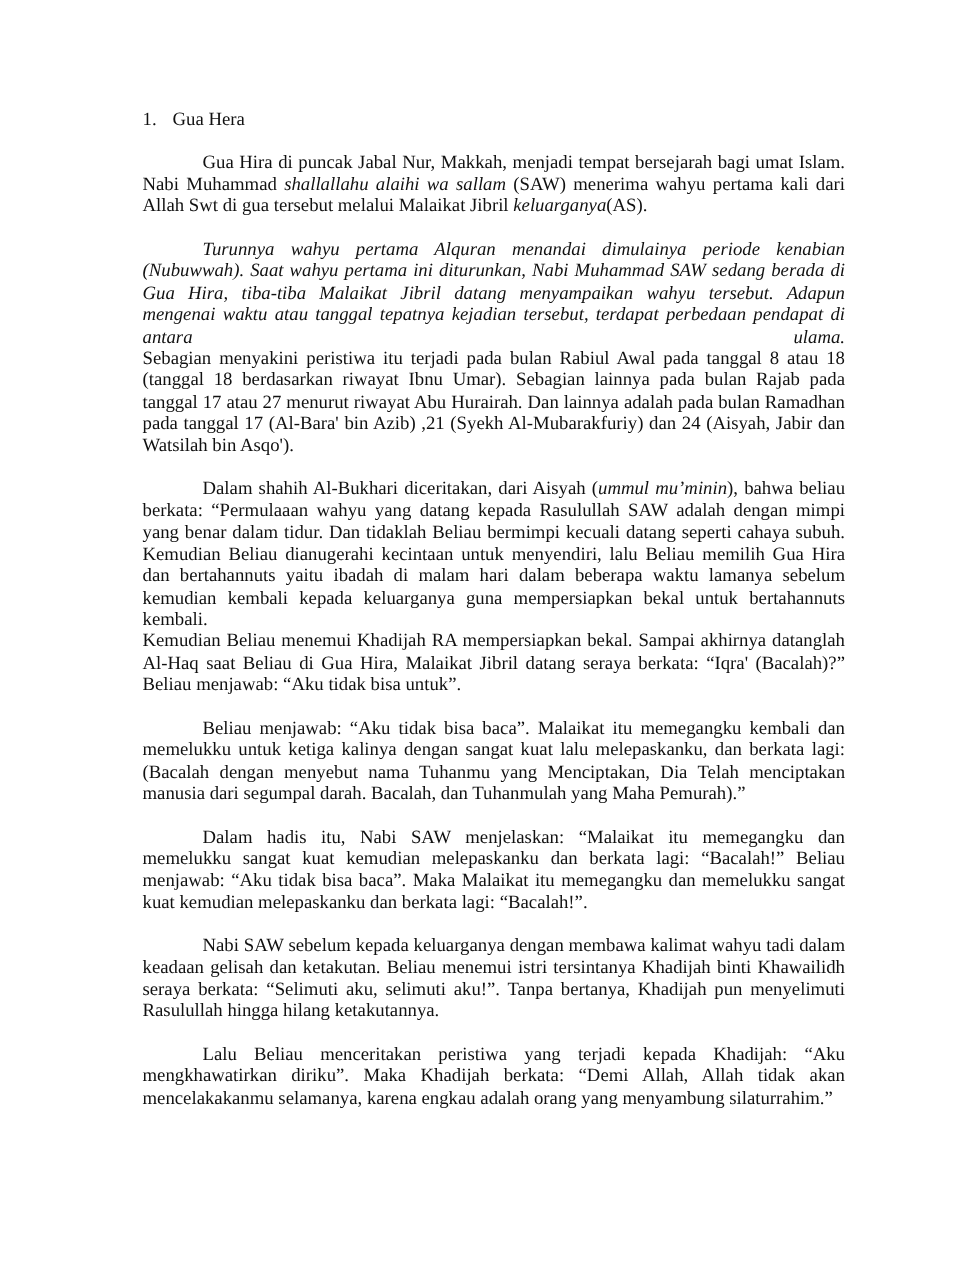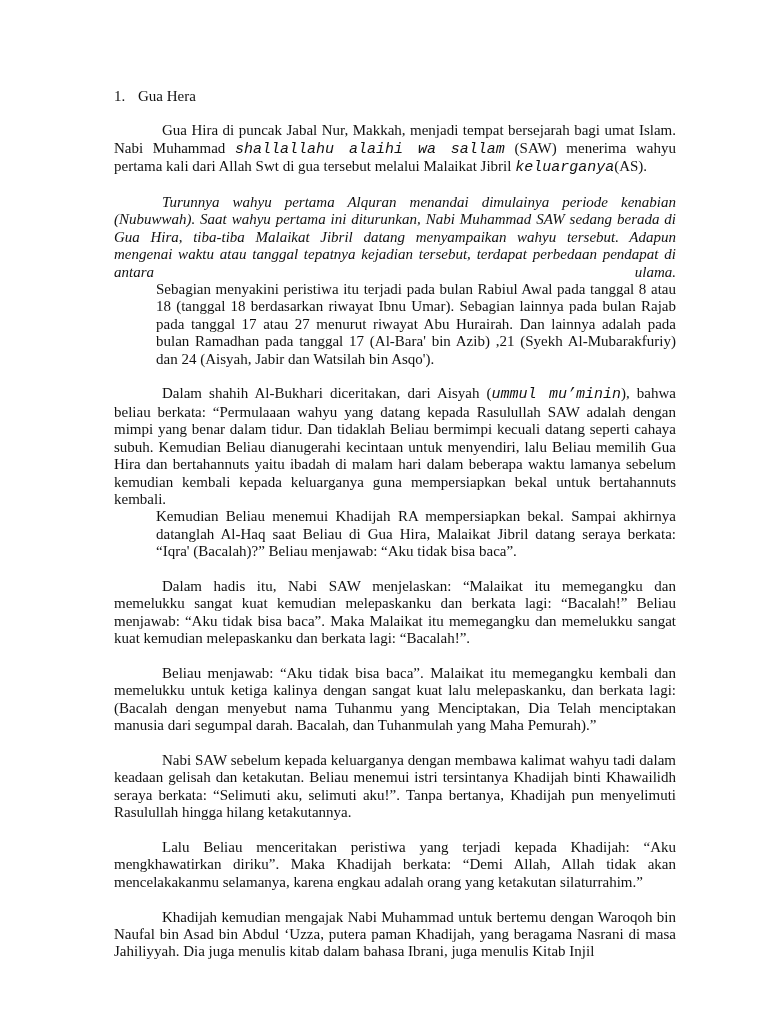--- a/index.html
+++ b/index.html
@@ -32,51 +32,49 @@
       width: 24px;
     }
     .para {
       margin: 0 0 17.4px 0;
       text-align: justify;
       text-indent: 48px;
     }
     .para .line-break-block {
       display: block;
       text-indent: 0;
-      margin-left: 42px;
     }
     .justify-last {
       text-align-last: justify;
     }
-    em { font-style: italic; font-family: Liberation Mono, monospace; }
+    em { font-style: italic; }
   </style>
 </head>
 <body>
 
 <div class="page">
 
   <div class="heading">
     <span class="num">1.</span><span>Gua Hera</span>
   </div>
 
   <p class="para"><span>Gua Hira di puncak Jabal Nur, Makkah, menjadi tempat bersejarah bagi umat Islam. Nabi Muhammad </span><em>shallallahu alaihi wa sallam</em><span> (SAW) menerima wahyu pertama kali dari Allah Swt di gua tersebut melalui Malaikat Jibril </span><em>keluarganya</em><span>(AS).</span></p>
 
   <p class="para">
       <span class="justify-last" style="display:block;font-style:italic;">Turunnya wahyu pertama Alquran menandai dimulainya periode kenabian (Nubuwwah). Saat wahyu pertama ini diturunkan, Nabi Muhammad SAW sedang berada di Gua Hira, tiba-tiba Malaikat Jibril datang menyampaikan wahyu tersebut. Adapun mengenai waktu atau tanggal tepatnya kejadian tersebut, terdapat perbedaan pendapat di antara ulama.</span>
       <span class="line-break-block" style="text-align:justify;">Sebagian menyakini peristiwa itu terjadi pada bulan Rabiul Awal pada tanggal 8 atau 18 (tanggal 18 berdasarkan riwayat Ibnu Umar). Sebagian lainnya pada bulan Rajab pada tanggal 17 atau 27 menurut riwayat Abu Hurairah. Dan lainnya adalah pada bulan Ramadhan pada tanggal 17 (Al-Bara' bin Azib) ,21 (Syekh Al-Mubarakfuriy) dan 24 (Aisyah, Jabir dan Watsilah bin Asqo').</span>
     </p>
 
   <p class="para">
       <span class="justify-last" style="display:block;"><span>Dalam shahih Al-Bukhari diceritakan, dari Aisyah (</span><em>ummul mu’minin</em><span>), bahwa beliau berkata: “Permulaaan wahyu yang datang kepada Rasulullah SAW adalah dengan mimpi yang benar dalam tidur. Dan tidaklah Beliau bermimpi kecuali datang seperti cahaya subuh. Kemudian Beliau dianugerahi kecintaan untuk menyendiri, lalu Beliau memilih Gua Hira dan bertahannuts yaitu ibadah di malam hari dalam beberapa waktu lamanya sebelum kemudian kembali kepada keluarganya guna mempersiapkan bekal untuk bertahannuts kembali.</span></span>
-      <span class="line-break-block" style="text-align:justify;">Kemudian Beliau menemui Khadijah RA mempersiapkan bekal. Sampai akhirnya datanglah Al-Haq saat Beliau di Gua Hira, Malaikat Jibril datang seraya berkata: “Iqra' (Bacalah)?” Beliau menjawab: “Aku tidak bisa baca”.</span>
+      <span class="line-break-block" style="text-align:justify;">Kemudian Beliau menemui Khadijah RA mempersiapkan bekal. Sampai akhirnya datanglah Al-Haq saat Beliau di Gua Hira, Malaikat Jibril datang seraya berkata: “Iqra' (Bacalah)?” Beliau menjawab: “Aku tidak bisa untuk”.</span>
     </p>
+
+  <p class="para">Beliau menjawab: “Aku tidak bisa baca”. Malaikat itu memegangku kembali dan memelukku untuk ketiga kalinya dengan sangat kuat lalu melepaskanku, dan berkata lagi: (Bacalah dengan menyebut nama Tuhanmu yang Menciptakan, Dia Telah menciptakan manusia dari segumpal darah. Bacalah, dan Tuhanmulah yang Maha Pemurah).”</p>
 
   <p class="para">Dalam hadis itu, Nabi SAW menjelaskan: “Malaikat itu memegangku dan memelukku sangat kuat kemudian melepaskanku dan berkata lagi: “Bacalah!” Beliau menjawab: “Aku tidak bisa baca”. Maka Malaikat itu memegangku dan memelukku sangat kuat kemudian melepaskanku dan berkata lagi: “Bacalah!”.</p>
 
-  <p class="para">Beliau menjawab: “Aku tidak bisa baca”. Malaikat itu memegangku kembali dan memelukku untuk ketiga kalinya dengan sangat kuat lalu melepaskanku, dan berkata lagi: (Bacalah dengan menyebut nama Tuhanmu yang Menciptakan, Dia Telah menciptakan manusia dari segumpal darah. Bacalah, dan Tuhanmulah yang Maha Pemurah).”</p>
-
   <p class="para">Nabi SAW sebelum kepada keluarganya dengan membawa kalimat wahyu tadi dalam keadaan gelisah dan ketakutan. Beliau menemui istri tersintanya Khadijah binti Khawailidh seraya berkata: “Selimuti aku, selimuti aku!”. Tanpa bertanya, Khadijah pun menyelimuti Rasulullah hingga hilang ketakutannya.</p>
 
-  <p class="para">Lalu Beliau menceritakan peristiwa yang terjadi kepada Khadijah: “Aku mengkhawatirkan diriku”. Maka Khadijah berkata: “Demi Allah, Allah tidak akan mencelakakanmu selamanya, karena engkau adalah orang yang ketakutan silaturrahim.”</p>
+  <p class="para">Lalu Beliau menceritakan peristiwa yang terjadi kepada Khadijah: “Aku mengkhawatirkan diriku”. Maka Khadijah berkata: “Demi Allah, Allah tidak akan mencelakakanmu selamanya, karena engkau adalah orang yang menyambung silaturrahim.”</p>
 
-  <p class="para">Khadijah kemudian mengajak Nabi Muhammad untuk bertemu dengan Waroqoh bin Naufal bin Asad bin Abdul ‘Uzza, putera paman Khadijah, yang beragama Nasrani di masa Jahiliyyah. Dia juga menulis kitab dalam bahasa Ibrani, juga menulis Kitab Injil</p>
 
 </div>
 
 </body></html>

